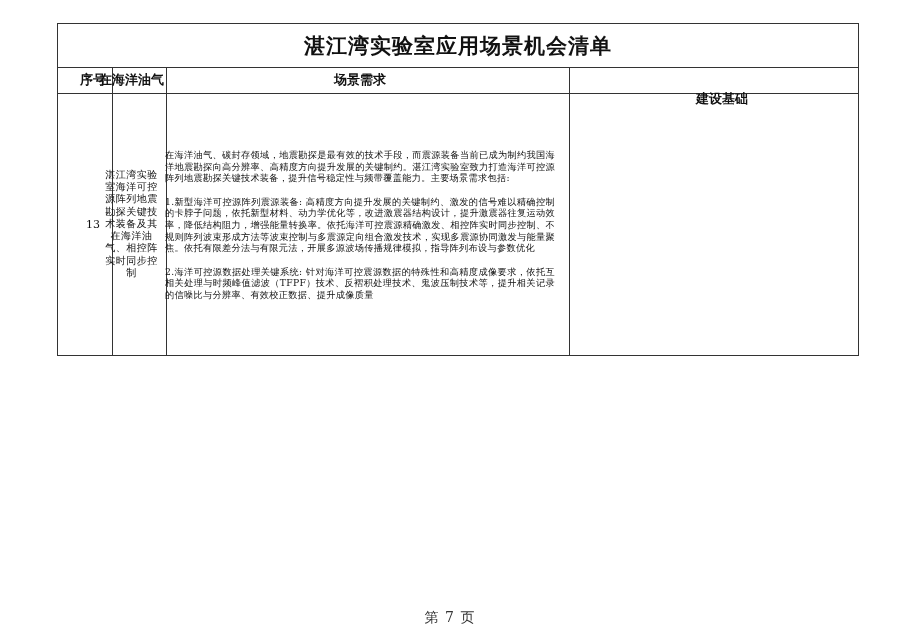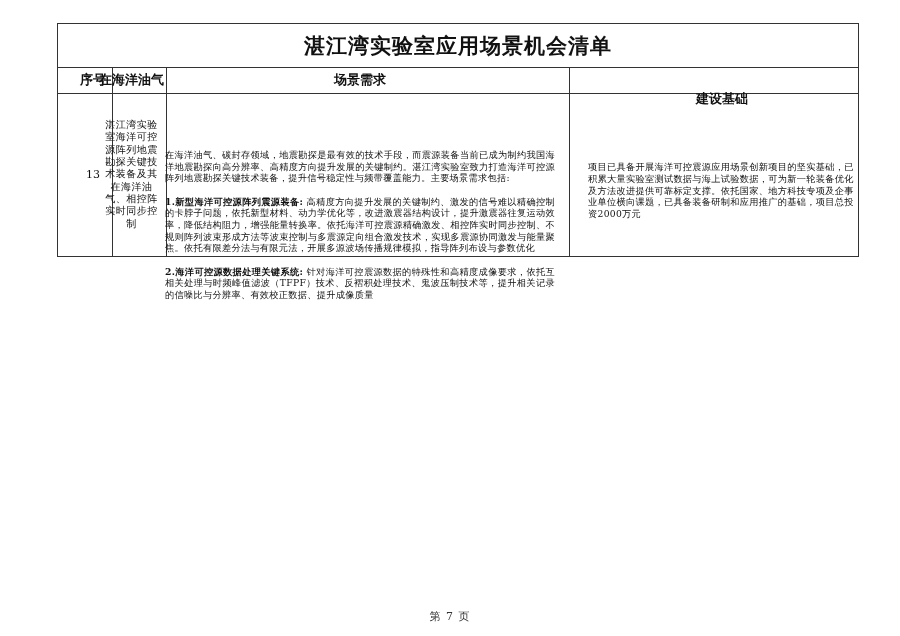--- a/index.html
+++ b/index.html
@@ -1,40 +1,40 @@
 <!DOCTYPE html>
 <html><head>
   <meta charset="utf-8">
   <style>
     html, body { margin: 0; padding: 0; background: #ffffff; }
     body { width: 900px; height: 636px; position: relative; overflow: hidden;
            font-family: "DejaVu Serif", "Liberation Serif", serif; color: #111; }
-    .sheet { position: absolute; left: 57px; top: 23px; width: 802px; height: 234px;
+    .sheet { position: absolute; left: 57px; top: 23px; width: 802px; height: 333px;
              border: 1.5px solid #333; box-sizing: border-box; }
     .title-row { position: absolute; left: 0; top: 0; right: 0; height: 43px;
                  border-bottom: 1.5px solid #333; display: flex; align-items: center; justify-content: center; }
     .title { font-family: "DejaVu Sans", "Liberation Sans", sans-serif; font-weight: bold; font-size: 21px; letter-spacing: 1px; }
     .hdr-row { position: absolute; left: 0; top: 43px; right: 0; height: 26px;
                border-bottom: 1.5px solid #333; }
     .body-row { position: absolute; left: 0; top: 69px; right: 0; bottom: 0; }
     .cell { position: absolute; top: 0; bottom: 0; box-sizing: border-box; }
     .c1 { left: 16px; width: 39px; border-right: 1.5px solid #333; }
     .c2 { left: 39px; width: 70px; border-right: 1.5px solid #333; }
     .c3 { left: 93px; width: 419px; border-right: 1.5px solid #333; }
     .c4 { left: 528px; right: 0; margin-top: 32px; }
     .hdr-row .cell { display: flex; align-items: center; justify-content: center;
                      font-family: "DejaVu Sans", "Liberation Sans", sans-serif; font-weight: bold; font-size: 13px; }
     .body-row .c1 { display: flex; align-items: center; justify-content: center; font-size: 11px; }
     .body-row .c2 { display: flex; align-items: center; justify-content: center; padding: 0 5px;
                     text-align: center; font-size: 10px; line-height: 12.3px; letter-spacing: 0.5px; }
     .body-row .c3 { padding: 44px 2px 0 2px; font-size: 9.2px; line-height: 11.6px; text-align: justify; letter-spacing: 0.3px; }
     .body-row .c4 { display: flex; align-items: center; padding: 0 2px; font-size: 9.2px; line-height: 11.8px; letter-spacing: 0.3px; }
     .c3 p { margin: 12px; }
-    .c3 b { font-weight: bold; }
-    .footer { position: absolute; left: 0; right: 0; top: 609px; text-align: center; font-size: 11px; color: #333; letter-spacing: 1px; }
+    .c3 b { font-weight: normal; }
+    .footer { position: absolute; left: 0; right: 0; top: 609px; text-align: center; font-size: 14px; color: #333; letter-spacing: 1px; }
   </style>
 </head>
 <body>
 
 <div class="sheet">
   <div class="title-row">
     <div class="title">湛江湾实验室应用场景机会清单</div>
   </div>
   <div class="hdr-row">
     <div class="cell c1">序号</div>
@@ -43,19 +43,16 @@
     <div class="cell c4">建设基础</div>
   </div>
   <div class="body-row">
     <div class="cell c1">13</div>
     <div class="cell c2">湛江湾实验室海洋可控源阵列地震勘探关键技术装备及其在海洋油气、相控阵实时同步控制</div>
     <div class="cell c3">
       <p>在海洋油气、碳封存领域，地震勘探是最有效的技术手段，而震源装备当前已成为制约我国海洋地震勘探向高分辨率、高精度方向提升发展的关键制约。湛江湾实验室致力打造海洋可控源阵列地震勘探关键技术装备，提升信号稳定性与频带覆盖能力。主要场景需求包括:</p>
       <p><b>1.新型海洋可控源阵列震源装备:</b><span> 高精度方向提升发展的关键制约、激发的信号难以精确控制的卡脖子问题，依托新型材料、动力学优化等，改进激震器结构设计，提升激震器往复运动效率，降低结构阻力，增强能量转换率。依托海洋可控震源精确激发、相控阵实时同步控制、不规则阵列波束形成方法等波束控制与多震源定向组合激发技术，实现多震源协同激发与能量聚焦。依托有限差分法与有限元法，开展多源波场传播规律模拟，指导阵列布设与参数优化</span></p>
       <p><b>2.海洋可控源数据处理关键系统:</b><span> 针对海洋可控震源数据的特殊性和高精度成像要求，依托互相关处理与时频峰值滤波（TFPF）技术、反褶积处理技术、鬼波压制技术等，提升相关记录的信噪比与分辨率、有效校正数据、提升成像质量</span></p>
     </div>
-    <div class="cell c4">
-      <div>项目已具备开展海洋可控震源应用场景创新项目的坚实基础，已积累大量实验室测试数据与海上试验数据，可为新一轮装备优化及方法改进提供可靠标定支撑。依托国家、地方科技专项及企事业单位横向课题，已具备装备研制和应用推广的基础，项目总投资2000万元</div>
-    </div>
   </div>
 </div>
 
 <div class="footer">第 7 页</div>
 
 </body></html>

